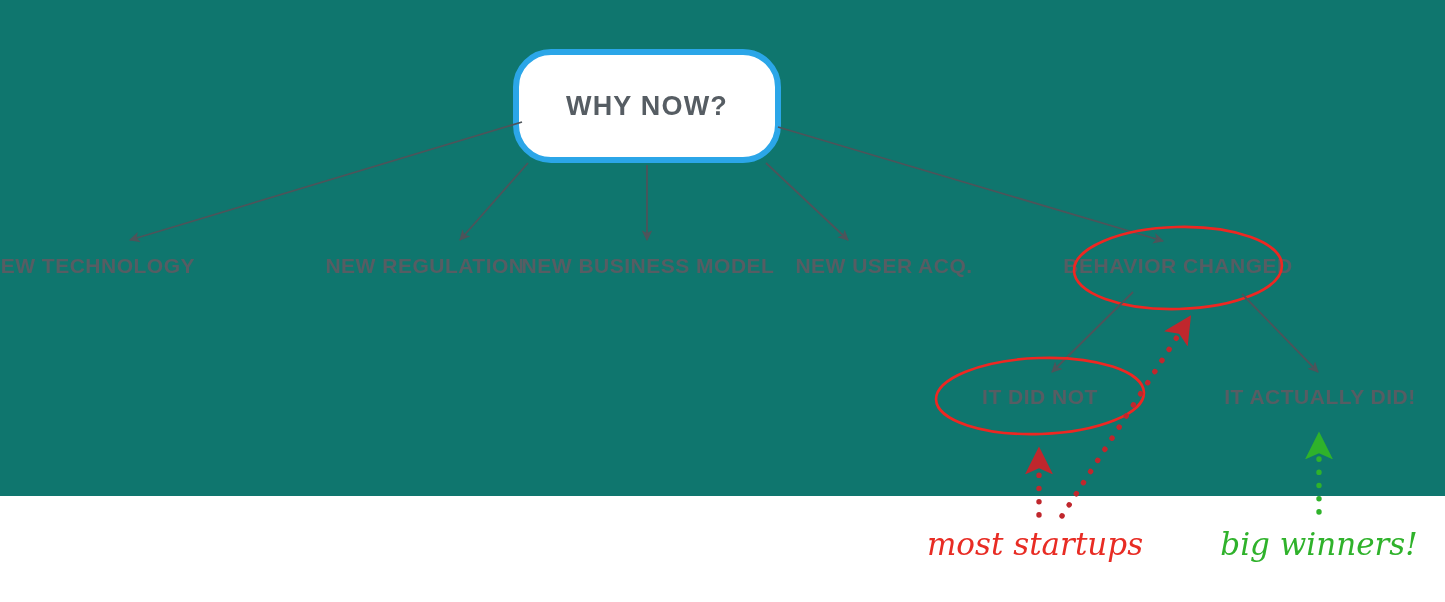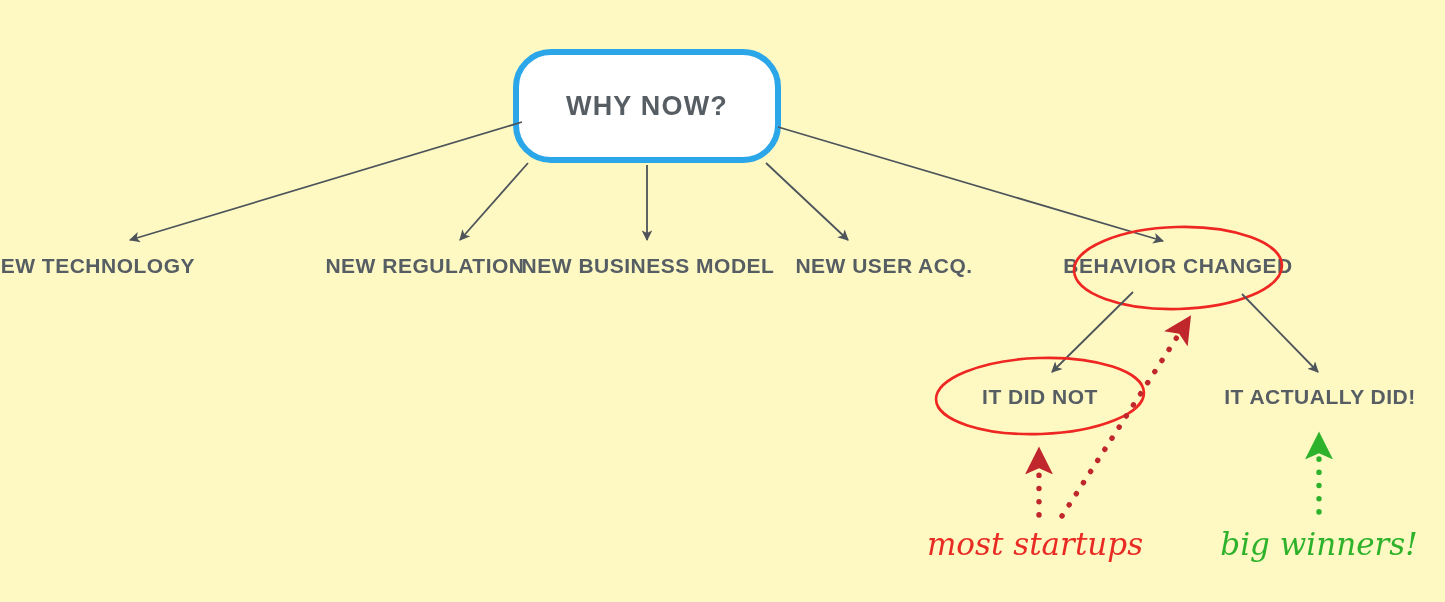--- a/index.html
+++ b/index.html
@@ -9,22 +9,22 @@
   }
   body {
     width: 1445px;
     height: 602px;
     font-family: "Liberation Sans", sans-serif;
     overflow: hidden;
   }
   #diagram-root {
     position: relative;
     width: 1445px;
-    height: 602px;
-    background: #fef9c3;
+    height: 496px;
+    background: #0f766e;
   }
   #diagram-svg {
     position: absolute;
     top: 0;
     left: 0;
     width: 1445px;
     height: 602px;
     display: block;
   }
   .node-label {

